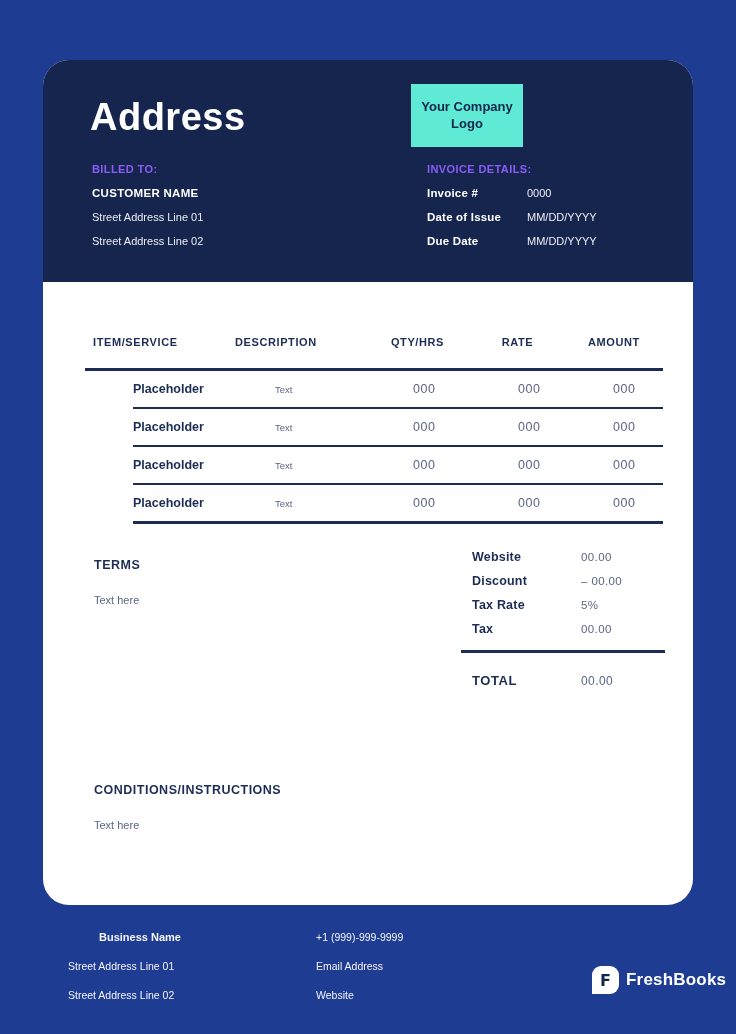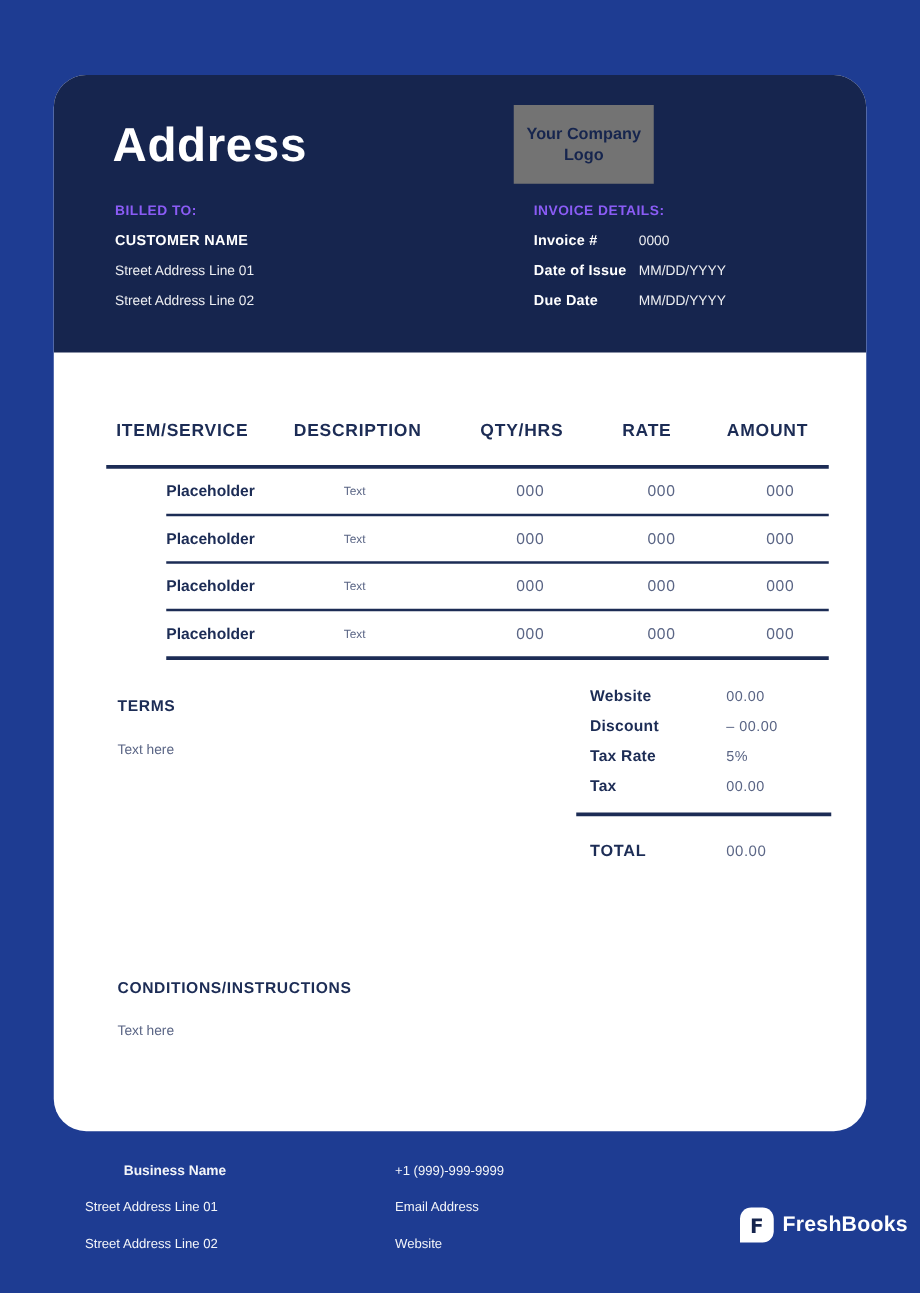--- a/index.html
+++ b/index.html
@@ -16,40 +16,40 @@
   }
   .card-header{
     position:relative;background:#16254e;height:222px;color:#ffffff;
   }
   .invoice-title{
     position:absolute;left:47px;top:36px;
     font-size:38px;font-weight:700;letter-spacing:.5px;color:#ffffff;
   }
   .logo-box{
     position:absolute;left:368px;top:24px;width:112px;height:63px;
-    background:#737373;color:#16254e;display:flex;align-items:center;justify-content:center;
+    background:#5eead4;color:#16254e;display:flex;align-items:center;justify-content:center;
     text-align:center;font-weight:700;font-size:13px;line-height:1.25;
     box-sizing:border-box;padding:16px 10px;
   }
   .sec-label{
     font-size:11px;font-weight:700;letter-spacing:.4px;color:#8b5cf6;
   }
   .billed-block{position:absolute;left:49px;top:103px;}
   .details-block{position:absolute;left:384px;top:103px;}
   .hdr-line{margin-top:12px;font-size:11px;color:rgba(255,255,255,.92);}
   .hdr-line.strong{font-size:11.5px;font-weight:700;letter-spacing:.3px;color:#ffffff;}
   .detail-row{margin-top:12px;font-size:11px;display:flex;}
-  .detail-row .dl{width:84px;font-weight:700;font-size:11.5px;color:#ffffff;letter-spacing:.2px;}
+  .detail-row .dl{width:100px;font-weight:700;font-size:11.5px;color:#ffffff;letter-spacing:.2px;}
   .detail-row .dv{color:rgba(255,255,255,.92);}
 
   
   .items-table{position:absolute;left:42px;top:276px;width:578px;color:#1c2c55;}
   .trow{display:grid;grid-template-columns:142px 138px 105px 95px 98px;align-items:center;}
   .thead{padding-bottom:20px;border-bottom:3px solid #1c2c55;}
-  .thead .th{font-size:14px;font-weight:700;letter-spacing:.6px;}
+  .thead .th{font-size:11px;font-weight:700;letter-spacing:.6px;}
   .th.c-item,.th.c-desc{padding-left:8px;text-align:left;}
   .c-num{text-align:center;}
   .tbody .trow{height:36px;border-bottom:2px solid #1c2c55;margin-left:48px;}
   .tbody .trow:last-child{border-bottom:3px solid #1c2c55;}
   .td-item{font-size:12.5px;font-weight:700;color:#1c2c55;}
   .td-desc{font-size:9.5px;color:#5a6585;}
   .td-num{font-size:12.5px;color:#5a6585;letter-spacing:.5px;text-align:left;}
 
   
   .terms{position:absolute;left:51px;top:498px;}

